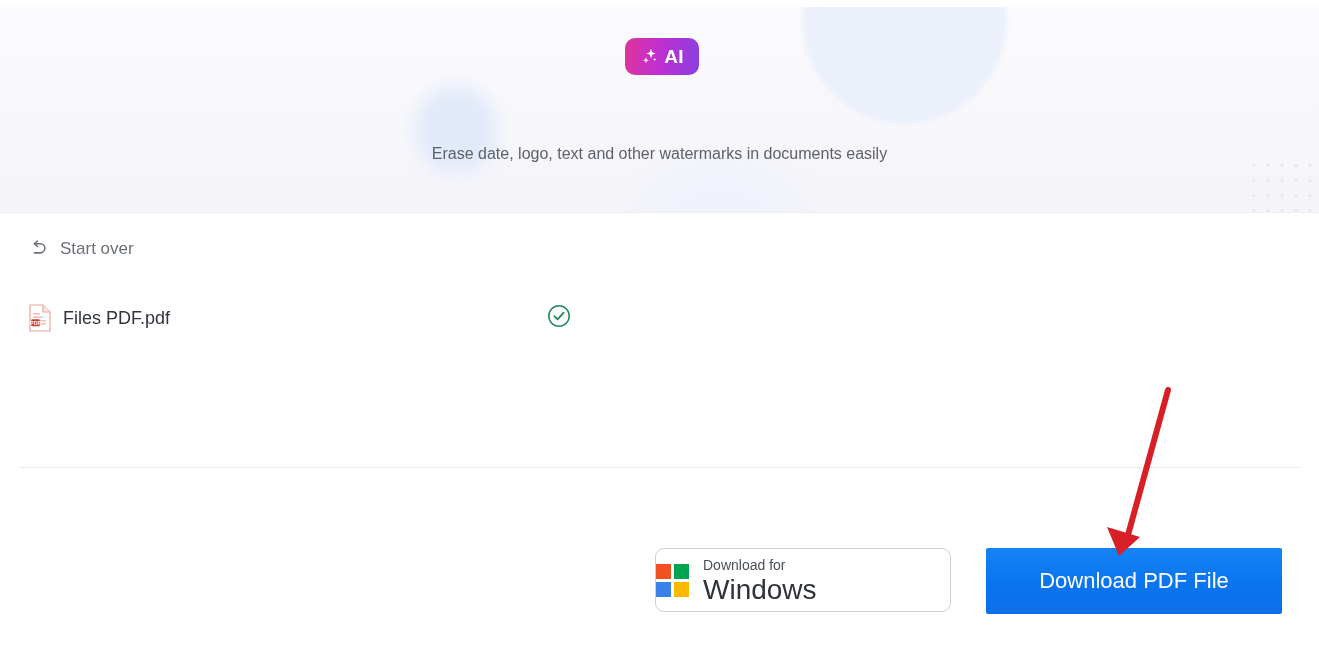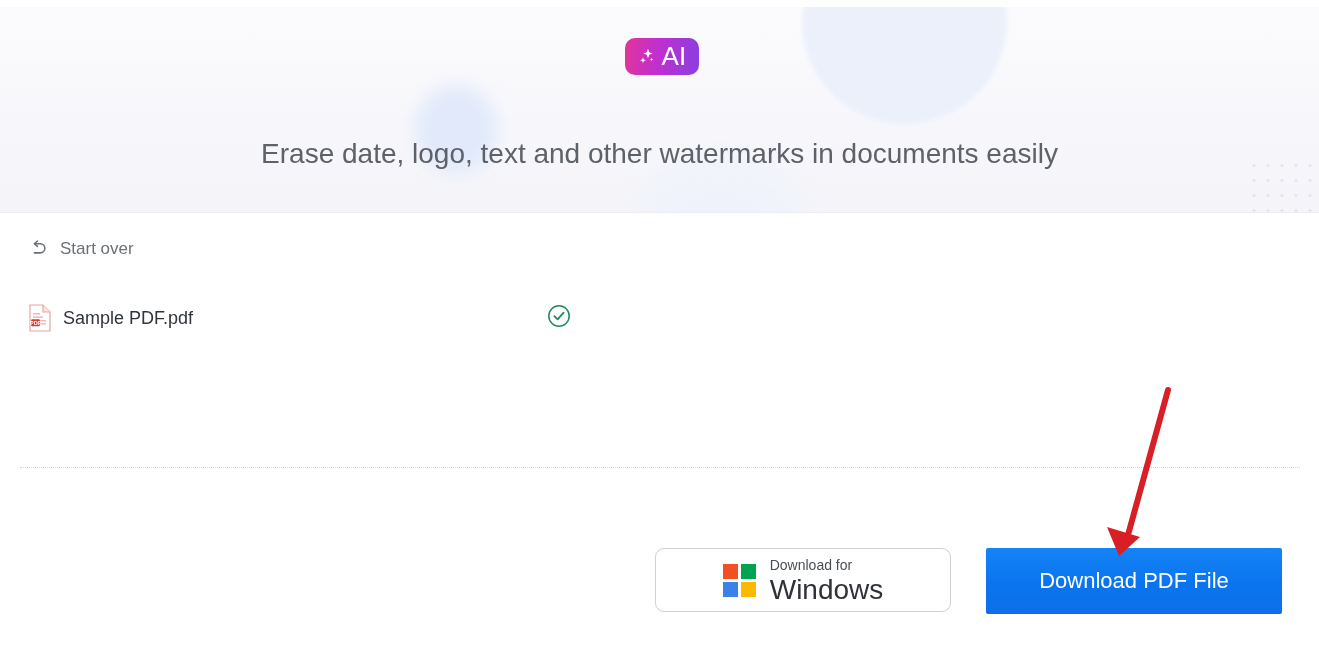--- a/index.html
+++ b/index.html
@@ -117,32 +117,32 @@
     padding: 0 11px;
     box-sizing: border-box;
   }
   .ai-badge .sparkle {
     width: 20px;
     height: 20px;
     display: block;
   }
   .ai-badge .ai-text {
     color: #ffffff;
-    font-size: 26px;
-    font-weight: normal;
+    font-size: 19px;
+    font-weight: bold;
     letter-spacing: .3px;
     line-height: 21px;
   }
   .page-subtitle {
     position: absolute;
     top: 130px;
     left: 0;
     width: 1319px;
     text-align: center;
-    font-size: 28px;
+    font-size: 16px;
     color: #5d6169;
     line-height: 34px;
   }
 
   
   .content {
     position: absolute;
     top: 214px;
     left: 0;
     width: 1179px;
@@ -207,21 +207,21 @@
     width: 296px;
   }
   .win-button {
     width: 296px;
     height: 64px;
     border: 1px solid #cfcfd6;
     border-radius: 9px;
     background: #ffffff;
     display: flex;
     align-items: center;
-    justify-content: center;
+    justify-content: flex-start;
     gap: 14px;
     box-sizing: border-box;
     cursor: pointer;
   }
   .win-logo { width: 33px; height: 33px; display: grid; grid-template-columns: 1fr 1fr; grid-template-rows: 1fr 1fr; gap: 3px; }
   .win-logo span { display: block; }
   .win-texts { display: flex; flex-direction: column; line-height: 1; }
   .win-small { font-size: 14px; color: #4a4f57; line-height: 18px; }
   .win-big { font-size: 28px; color: #2f3338; line-height: 28px; margin-top: 2px; }
   .win-caption {
@@ -300,21 +300,21 @@
     <svg class="file-icon" viewBox="0 0 24 28">
       <path d="M2 1 h13 l7 7 v19 h-20 z" fill="#ffffff" stroke="#e6a6a0" stroke-width="1.2"></path>
       <path d="M15 1 v7 h7" fill="#fbe9e7" stroke="#e6a6a0" stroke-width="1.2"></path>
       <rect x="5" y="9" width="7" height="1.6" fill="#f0bdb6"></rect>
       <rect x="5" y="12.4" width="10" height="1.6" fill="#f0bdb6"></rect>
       <rect x="12" y="16" width="6" height="1.5" fill="#f0bdb6"></rect>
       <rect x="12" y="19" width="6" height="1.5" fill="#f0bdb6"></rect>
       <rect x="3.2" y="15.2" width="8.6" height="7" rx="1" fill="#d93a2b"></rect>
       <text x="7.5" y="20.6" font-family="Liberation Sans, sans-serif" font-size="5.4" font-weight="bold" fill="#ffffff" text-anchor="middle">PDF</text>
     </svg>
-    <span class="file-name">Sample PDF.pdf</span>
+    <span class="file-name">Files PDF.pdf</span>
     <svg class="file-status" viewBox="0 0 26 26">
       <circle cx="13" cy="13" r="10.2" fill="none" stroke="#1f8a5a" stroke-width="1.5"></circle>
       <path d="M8.4 13.2 L11.6 16.3 L17.6 9.6" fill="none" stroke="#1f8a5a" stroke-width="1.8" stroke-linecap="round" stroke-linejoin="round"></path>
     </svg>
   </div>
 
   <div class="divider"></div>
 
   <div class="win-block">
     <div class="win-button">

